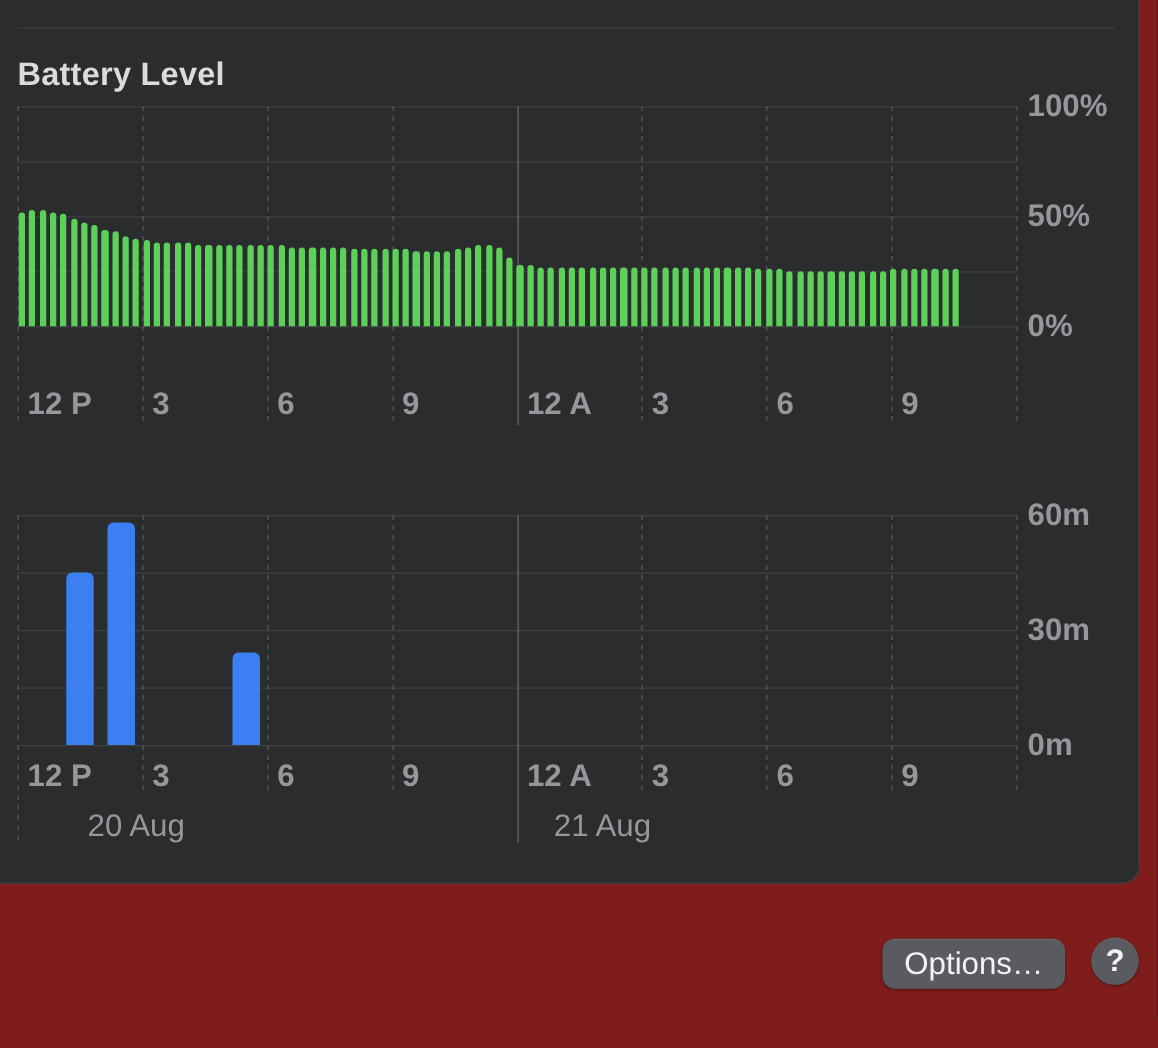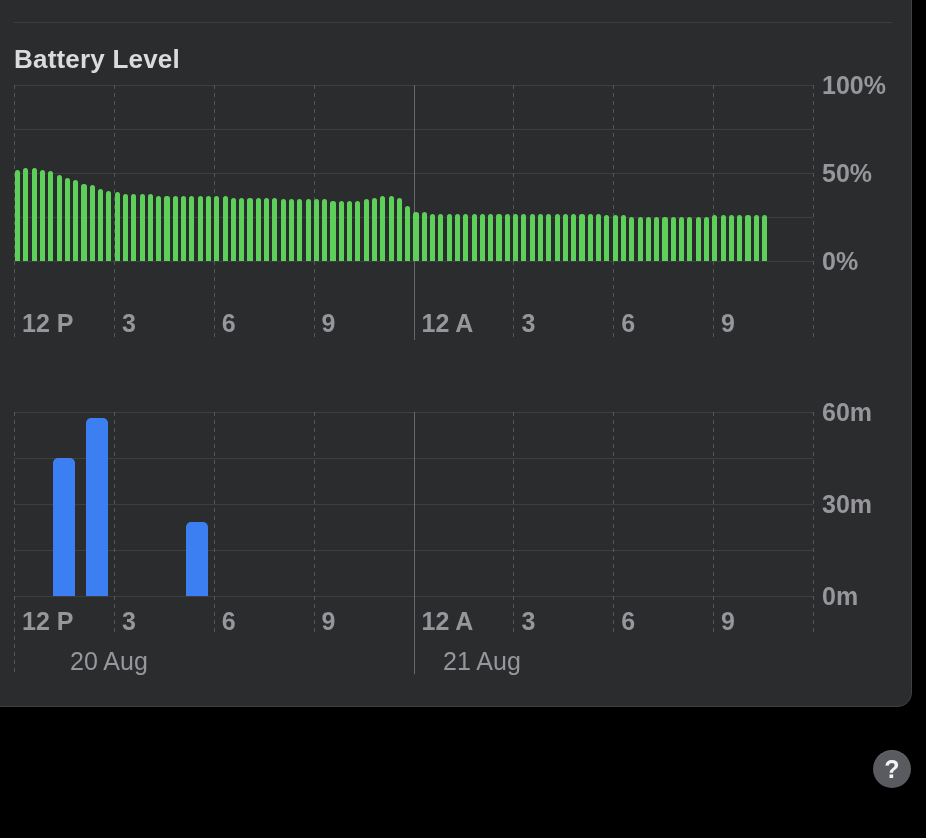--- a/index.html
+++ b/index.html
@@ -1,19 +1,19 @@
 <!DOCTYPE html>
 <html><head>
 <meta charset="utf-8">
 <style>
   * { margin:0; padding:0; box-sizing:border-box; }
   html,body { background:#27282a; }
   #stage {
     position:relative; width:926px; height:838px; overflow:hidden;
-    background:#000000;
+    background:#7f1d1d;
     font-family:"Liberation Sans", sans-serif;
     -webkit-font-smoothing:antialiased;
   }
   .card {
     position:absolute; left:-24px; top:-24px; width:936px; height:731px;
     background:#2b2c2e; border:1px solid #3f4043; border-radius:14px;
   }
   .top-sep { position:absolute; left:14px; top:22px; width:878px; height:1px; background:#3c3d3f; }
   .chart-title {
     position:absolute; left:14px; font-size:26px; font-weight:700; color:#dbdbdd; letter-spacing:0.2px;
@@ -55,20 +55,21 @@
 
 <div id="stage">
   <div class="card"></div>
   <div class="top-sep"></div>
 
   <div id="battery-title" class="chart-title">Battery Level</div>
   <div id="battery-chart"></div>
 
   <div id="screen-chart"></div>
 
+  <button id="options-button" class="footer-btn">Options…</button>
   <button id="help-button" class="footer-btn">?</button>
 <div class="hline" style="left: 14px; top: 261px; width: 799px;"></div>
     <div class="hline" style="left: 14px; top: 217px; width: 799px;"></div>
     <div class="hline" style="left: 14px; top: 173px; width: 799px;"></div>
     <div class="hline" style="left: 14px; top: 129px; width: 799px;"></div>
     <div class="hline" style="left: 14px; top: 85px; width: 799px;"></div>
     <div class="vline dashed" style="left: 14px; top: 85px; height: 255px;"></div>
     <div class="vline dashed" style="left: 113.9px; top: 85px; height: 255px;"></div>
     <div class="vline dashed" style="left: 213.8px; top: 85px; height: 255px;"></div>
     <div class="vline dashed" style="left: 313.6px; top: 85px; height: 255px;"></div>

